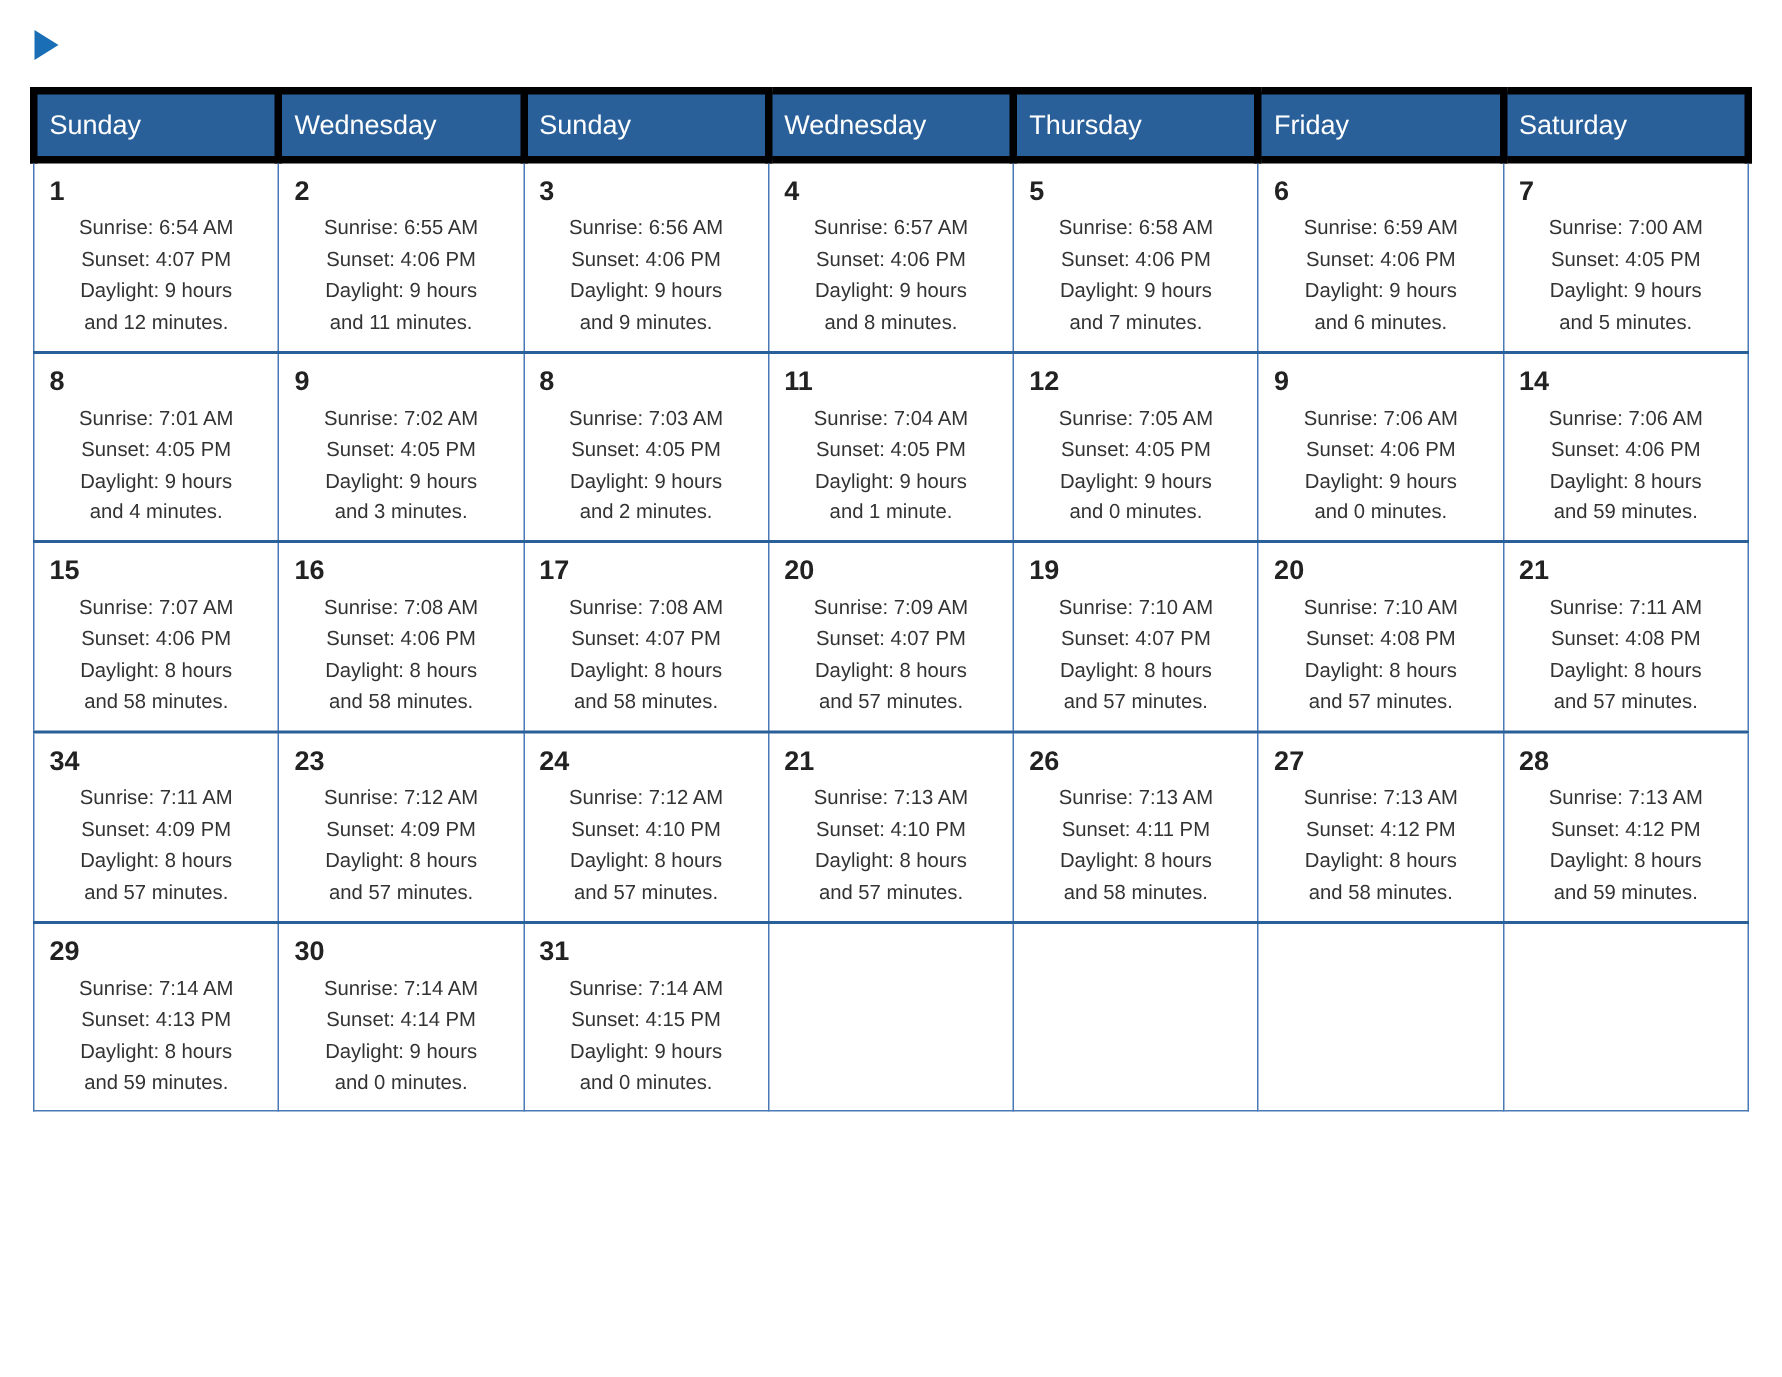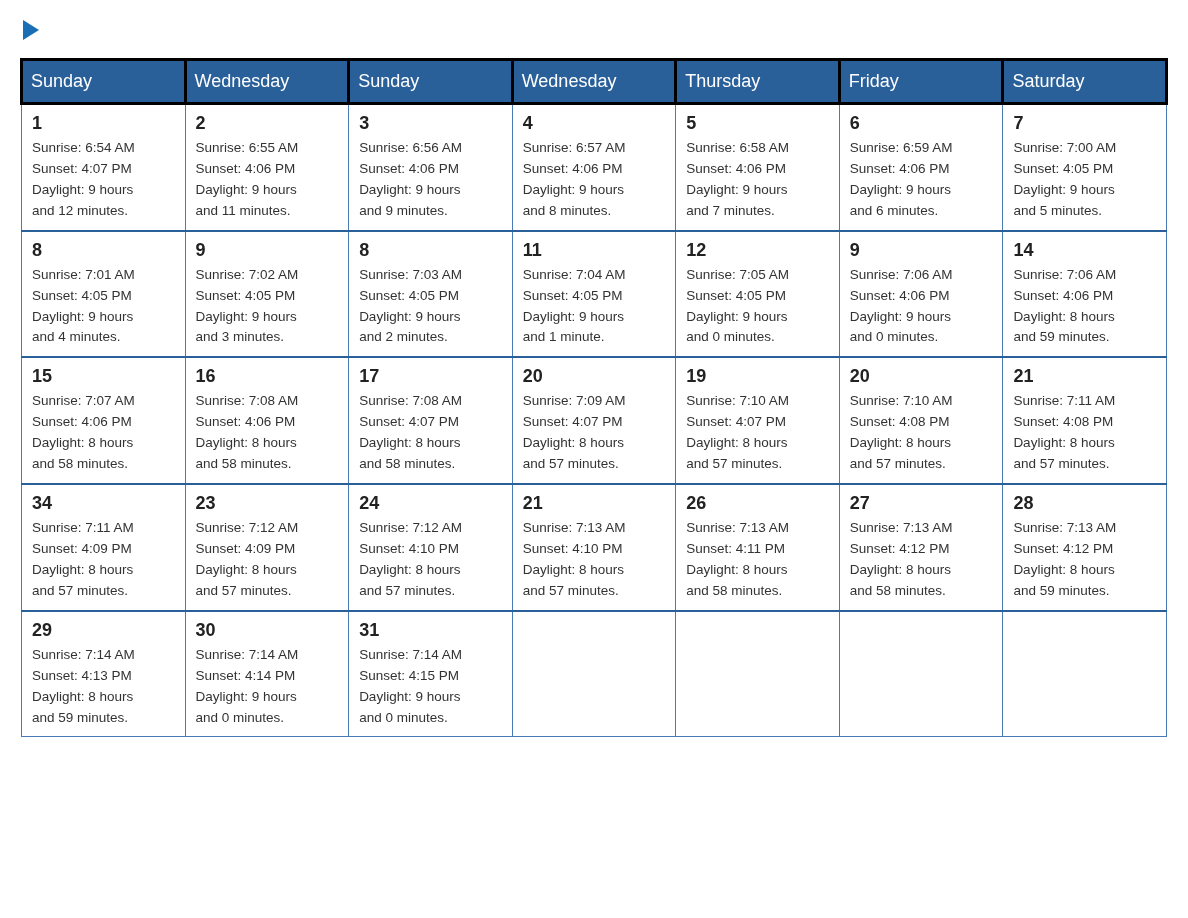--- a/index.html
+++ b/index.html
@@ -34,21 +34,21 @@
       border-collapse: collapse;
       border: 1px solid #4a7ab5;
     }
     .calendar thead tr th {
       background-color: #2a6099;
       color: #fff;
       padding: 10px 8px;
       font-size: 18px;
       font-weight: normal;
       text-align: left;
-      border: 3px solid #000000;
+      border: 5px solid #000000;
       margin-top: 44px;
     }
     .calendar tbody tr td {
       vertical-align: top;
       padding: 8px 10px;
       border: 1px solid #4a7ab5;
       width: 14.28%;
       min-height: 100px;
     }
     .calendar tbody tr {
@@ -58,20 +58,21 @@
       font-size: 18px;
       font-weight: bold;
       color: #222;
       margin-bottom: 4px;
       display: block;
     }
     .day-info {
       font-size: 13.5px;
       color: #333;
       line-height: 1.55;
+      text-align: center;
     }
     .empty-cell {
       background: #fff;
     }
 
     
     .logo-container {
       display: flex;
       flex-direction: column;
       line-height: 1.1;

